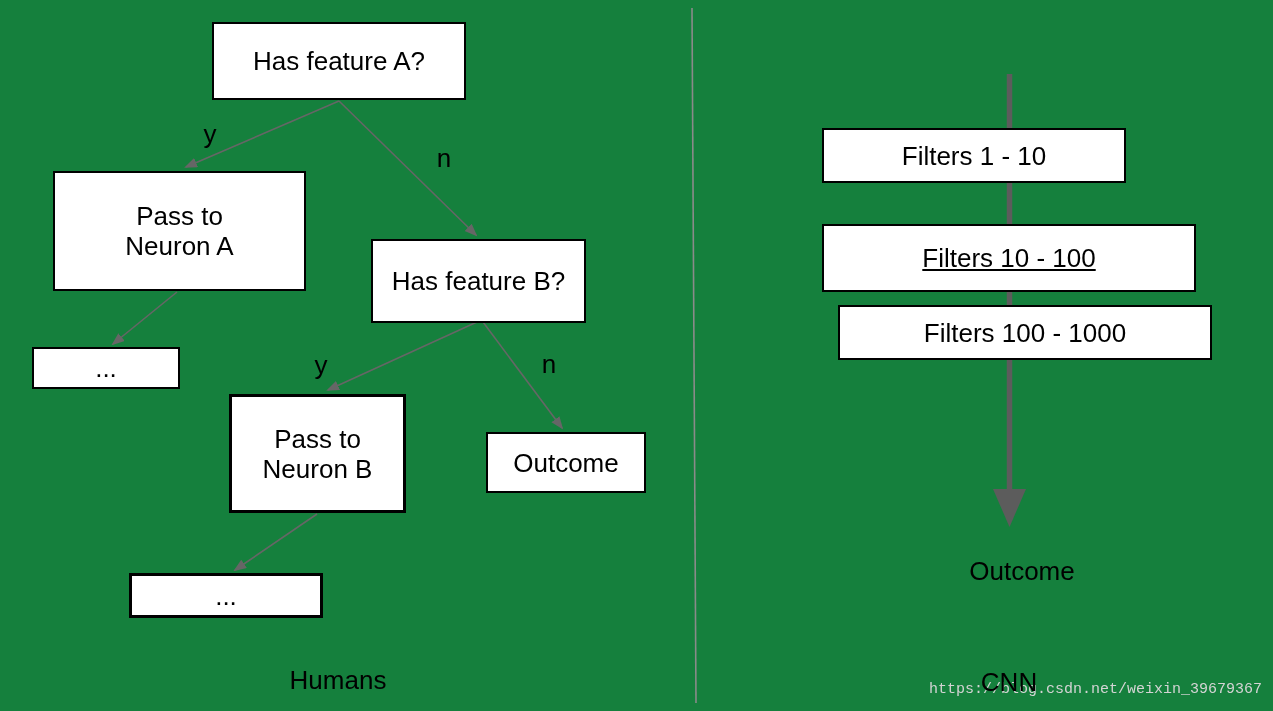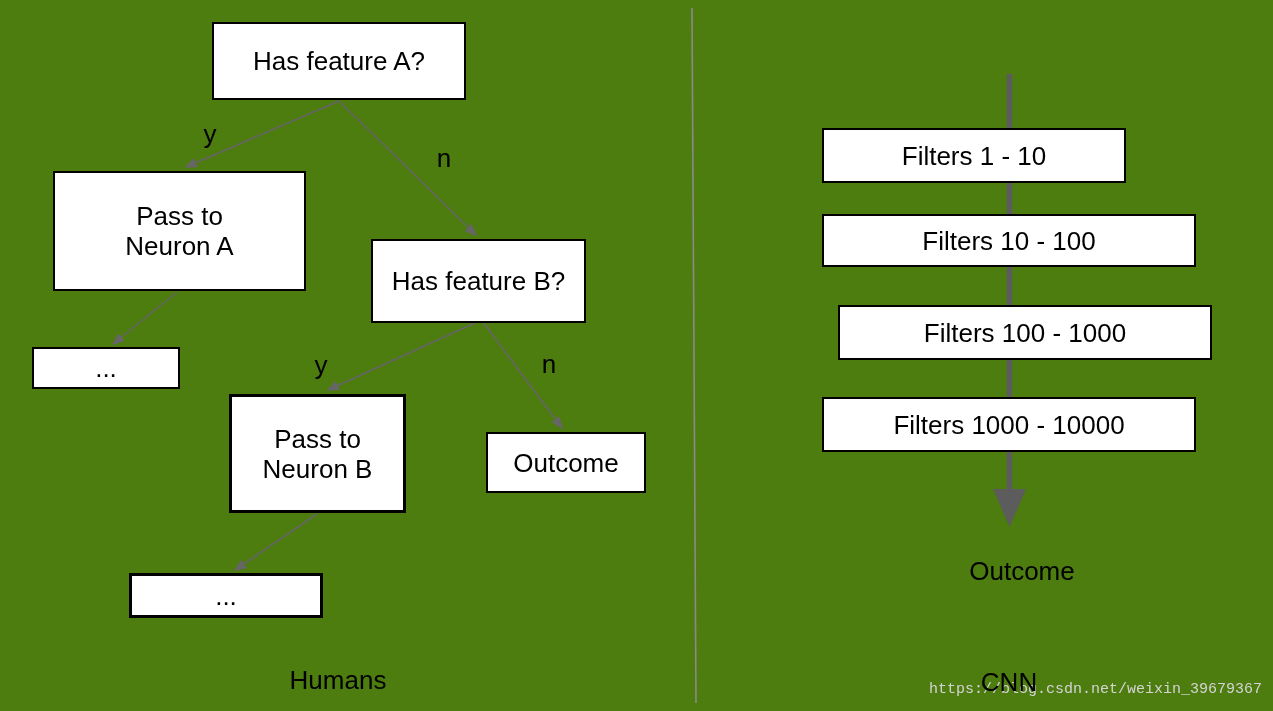--- a/index.html
+++ b/index.html
@@ -5,21 +5,21 @@
   html, body {
     margin: 0;
     padding: 0;
     background: #ffffff;
     font-family: "Liberation Sans", "DejaVu Sans", sans-serif;
   }
   #canvas {
     position: relative;
     width: 1273px;
     height: 711px;
-    background: #4d7c0f;
+    background: #15803d;
     overflow: hidden;
   }
   #wires {
     position: absolute;
     left: 0; top: 0;
     width: 1273px; height: 711px;
     z-index: 1;
   }
   .box {
     position: absolute;
@@ -71,21 +71,21 @@
   }
   
   #box-has-feature-a   { left: 212px; top: 22px;  width: 254px; height: 78px; }
   #box-pass-neuron-a   { left: 53px;  top: 171px; width: 253px; height: 120px; }
   #box-has-feature-b   { left: 371px; top: 239px; width: 215px; height: 84px; }
   #box-ellipsis-1      { left: 32px;  top: 347px; width: 148px; height: 42px; }
   #box-pass-neuron-b   { left: 229px; top: 394px; width: 177px; height: 119px; }
   #box-outcome-left    { left: 486px; top: 432px; width: 160px; height: 61px; }
   #box-ellipsis-2      { left: 129px; top: 573px; width: 194px; height: 45px; }
   #box-filters-1       { left: 822px; top: 128px; width: 304px; height: 55px; }
-  #box-filters-2       { left: 822px; top: 214px; width: 374px; height: 53px; }
+  #box-filters-2       { left: 822px; top: 224px; width: 374px; height: 68px; text-decoration: underline; }
   #box-filters-3       { left: 822px; top: 305px; width: 374px; height: 55px; margin-left: 16px; }
   #box-filters-4       { left: 822px; top: 397px; width: 374px; height: 55px; }
 </style>
 </head>
 <body>
 
 <div id="canvas">
 
   <svg id="wires" viewBox="0 0 1273 711" xmlns="http://www.w3.org/2000/svg">
     <defs>
@@ -126,21 +126,20 @@
   <div class="edge-label" style="left:210px; top:134px;">y</div>
   <div class="edge-label" style="left:444px; top:158px;">n</div>
   <div class="edge-label" style="left:321px; top:365px;">y</div>
   <div class="edge-label" style="left:549px; top:364px;">n</div>
 
   <div class="caption" style="left:338px; top:680px;">Humans</div>
 
   <div class="box" id="box-filters-1">Filters 1 - 10</div>
   <div class="box" id="box-filters-2">Filters 10 - 100</div>
   <div class="box" id="box-filters-3">Filters 100 - 1000</div>
-  <div class="box" id="box-filters-4">Filters 1000 - 10000</div>
 
   <div class="free-label" style="left:1022px; top:571px;">Outcome</div>
 
   <div class="watermark">https://blog.csdn.net/weixin_39679367</div>
 
   <div class="caption" style="left:1009px; top:682px;text-align:center;">CNN</div>
 
 </div>
 
 </body></html>

